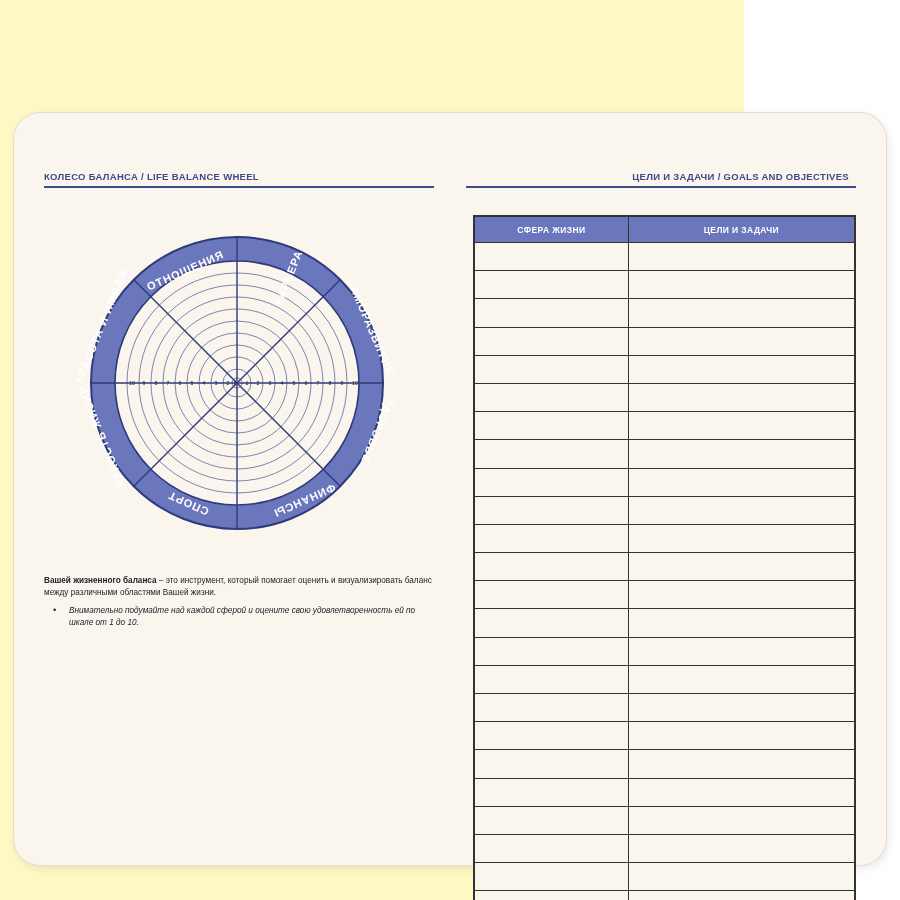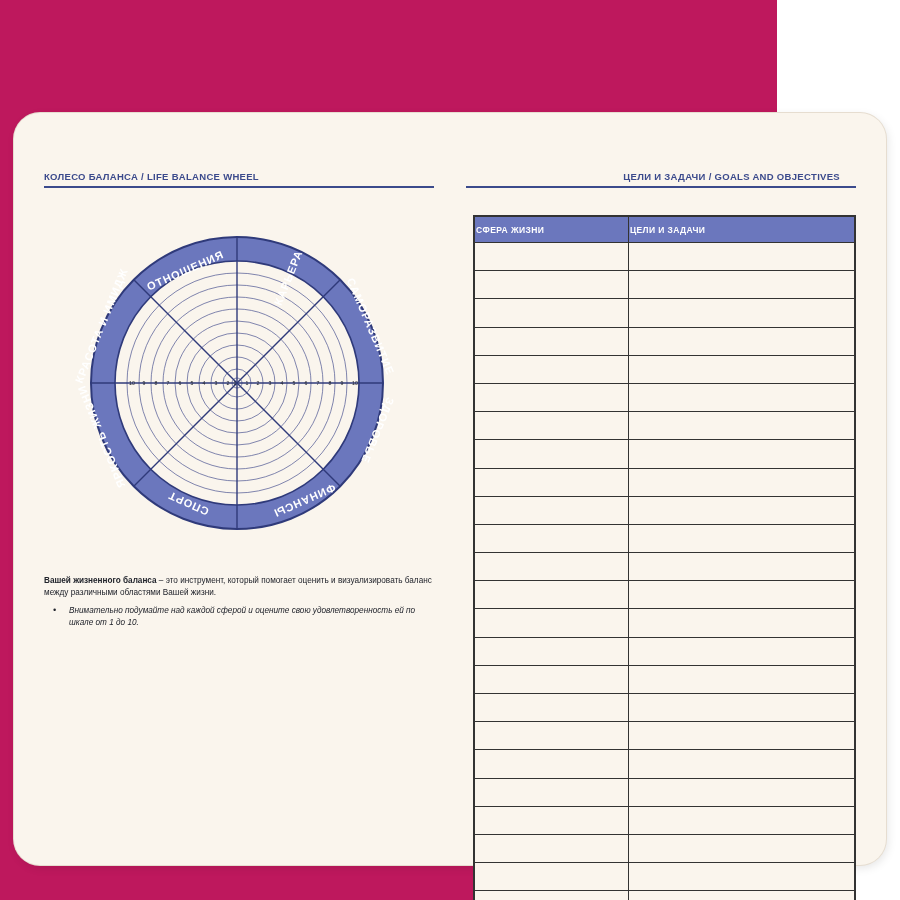--- a/index.html
+++ b/index.html
@@ -9,22 +9,21 @@
     width: 900px;
     height: 900px;
     overflow: hidden;
     font-family: "Liberation Sans", sans-serif;
   }
 
   #page {
     position: absolute;
     left: 0; top: 0;
     width: 744px; height: 900px;
-    background: #be185d;
-    padding-left: 33px;
+    background: #fef9c3;
   }
 
   
   .spread {
     position: absolute;
     left: 14px;
     top: 113px;
     width: 872px;
     height: 752px;
     background: #faf5ed;
@@ -43,21 +42,21 @@
   
   .hdr {
     position: absolute;
     font-size: 9.5px;
     font-weight: bold;
     letter-spacing: 0.3px;
     color: #3b4a8c;
     white-space: nowrap;
   }
   .hdr-left { left: 0px; top: 28px; }
-  .hdr-right { right: 16px; top: 28px; text-align: center; }
+  .hdr-right { right: 7px; top: 28px; text-align: center; }
 
   .rule {
     position: absolute;
     height: 1.5px;
     background: #3b4a8c;
   }
   .rule-left { left: 0px; top: 43px; width: 390px; }
   .rule-right { right: 0px; top: 43px; width: 390px; }
 
   
@@ -116,21 +115,21 @@
     table-layout: fixed;
   }
   table.goals th {
     background: #6b77bd;
     color: #ffffff;
     font-size: 8.5px;
     font-weight: bold;
     letter-spacing: 0.4px;
     height: 23px;
     border: 1.2px solid #333333;
-    text-align: left;
+    text-align: center;
     vertical-align: middle;
   }
   table.goals td {
     height: 25.2px;
     border: 1.2px solid #333333;
     background: #faf5ed;
   }
   table.goals col.c1 { width: 40.5%; }
   table.goals col.c2 { width: 59.5%; }
 

